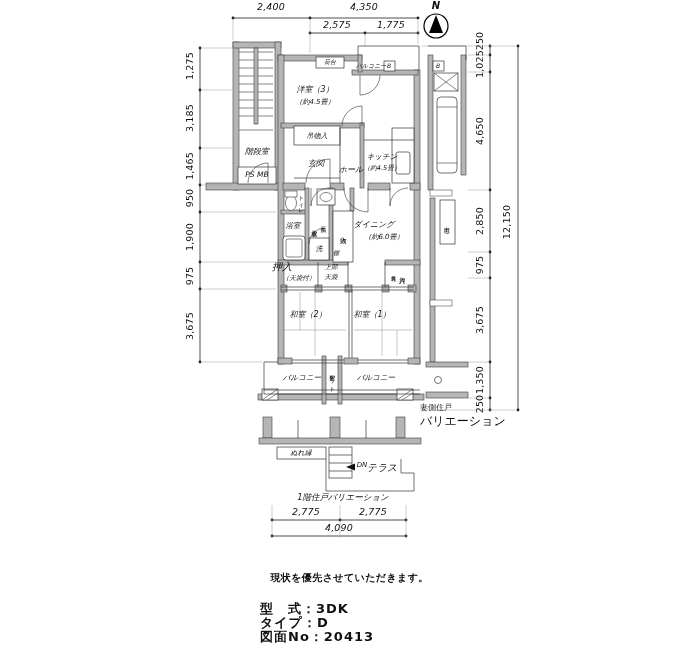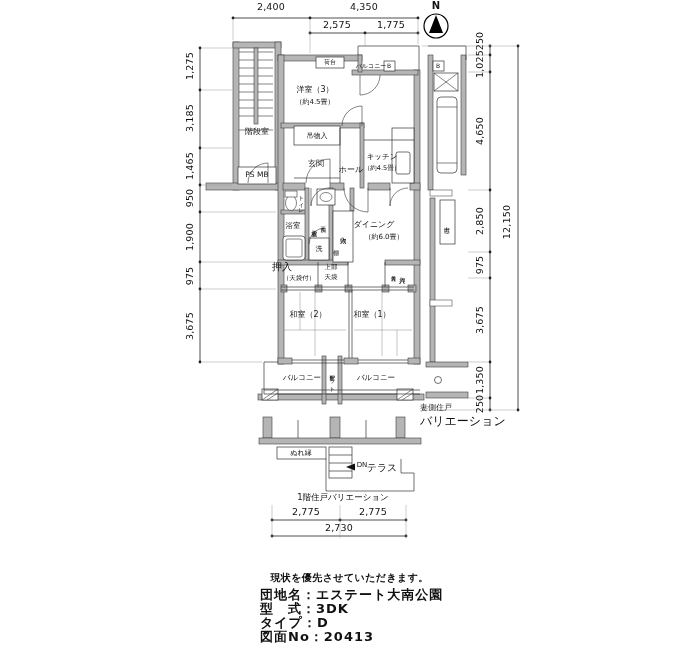--- a/index.html
+++ b/index.html
@@ -1,21 +1,21 @@
 <!DOCTYPE html>
 <html><head>
 <meta charset="utf-8">
 <style>
   html,body{margin:0;padding:0;}
   body{width:700px;height:650px;position:relative;background:#fff;
        font-family:"DejaVu Sans","Liberation Sans",sans-serif;color:#1a1a1a;}
   #stage{position:absolute;left:0;top:0;width:700px;height:650px;}
   svg{position:absolute;left:0;top:0;}
   .L{position:absolute;white-space:nowrap;line-height:1;color:#111;}
-  .c{transform:translate(-50%,-50%);}
+  .c{transform:translate(-50%,-50%);font-style:italic;}
   .rot{transform:translate(-50%,-50%) rotate(-90deg);}
   .v{writing-mode:vertical-rl;text-orientation:upright;transform:translate(-50%,-50%);}
   .dim{font-size:9.5px;letter-spacing:.2px;}
   .room{font-size:8px;}
   .note{font-size:10px;font-weight:600;letter-spacing:.4px;}
   .info{font-size:13px;font-weight:700;letter-spacing:1px;}
 </style>
 </head>
 <body>
 
@@ -272,25 +272,25 @@
 <div class="L rot dim" style="left:480px;top:131px">4,650</div>
 <div class="L rot dim" style="left:480px;top:221px">2,850</div>
 <div class="L rot dim" style="left:480px;top:265px">975</div>
 <div class="L rot dim" style="left:480px;top:320px">3,675</div>
 <div class="L rot dim" style="left:480px;top:380px">1,350</div>
 <div class="L rot dim" style="left:480px;top:404px">250</div>
 <div class="L rot dim" style="left:507px;top:222px">12,150</div>
 
 <div class="L c dim" style="left:306px;top:512px">2,775</div>
 <div class="L c dim" style="left:373px;top:512px">2,775</div>
-<div class="L c dim" style="left:339px;top:528px">2,730</div>
+<div class="L c dim" style="left:339px;top:528px">4,090</div>
 
 <div class="L c" style="left:436px;top:6px;font-size:10px;font-weight:700">N</div>
 
-<div class="L c room" style="left:257px;top:132px">階段室</div>
+<div class="L c room" style="left:257px;top:152px">階段室</div>
 <div class="L c" style="left:257px;top:175px;font-size:7.5px">PS MB</div>
 <div class="L c room" style="left:315px;top:90px">洋室（3）</div>
 <div class="L c" style="left:315px;top:102px;font-size:7px">（約4.5畳）</div>
 <div class="L c" style="left:330px;top:62px;font-size:6px">荷台</div>
 <div class="L c" style="left:371px;top:66px;font-size:6px">バルコニー</div>
 <div class="L c" style="left:389px;top:66px;font-size:6px">B</div>
 <div class="L c" style="left:438px;top:66px;font-size:6px">B</div>
 <div class="L c" style="left:317px;top:136px;font-size:7px">吊物入</div>
 <div class="L c room" style="left:316px;top:164px">玄関</div>
 <div class="L c room" style="left:351px;top:170px">ホール</div>
@@ -320,18 +320,17 @@
 
 <div class="L" style="left:420px;top:404px;font-size:8px">妻側住戸</div>
 <div class="L" style="left:420px;top:415px;font-size:12px">バリエーション</div>
 <div class="L c" style="left:301px;top:453px;font-size:7px">ぬれ縁</div>
 <div class="L c" style="left:362px;top:465px;font-size:7px">DN</div>
 <div class="L c" style="left:382px;top:468px;font-size:10px">テラス</div>
 <div class="L c" style="left:343px;top:497px;font-size:8.5px">1階住戸バリエーション</div>
 
 <div class="L note" style="left:260px;top:573px">　現状を優先させていただきます。</div>
 
-<div class="L info" style="left:260px;top:588px">団地名：エステート大南公園</div>
 <div class="L info" style="left:260px;top:602px">型　式：3DK</div>
 <div class="L info" style="left:260px;top:616px">タイプ：D</div>
 <div class="L info" style="left:260px;top:630px">図面No：20413</div>
 
 </div>
 
 </body></html>

